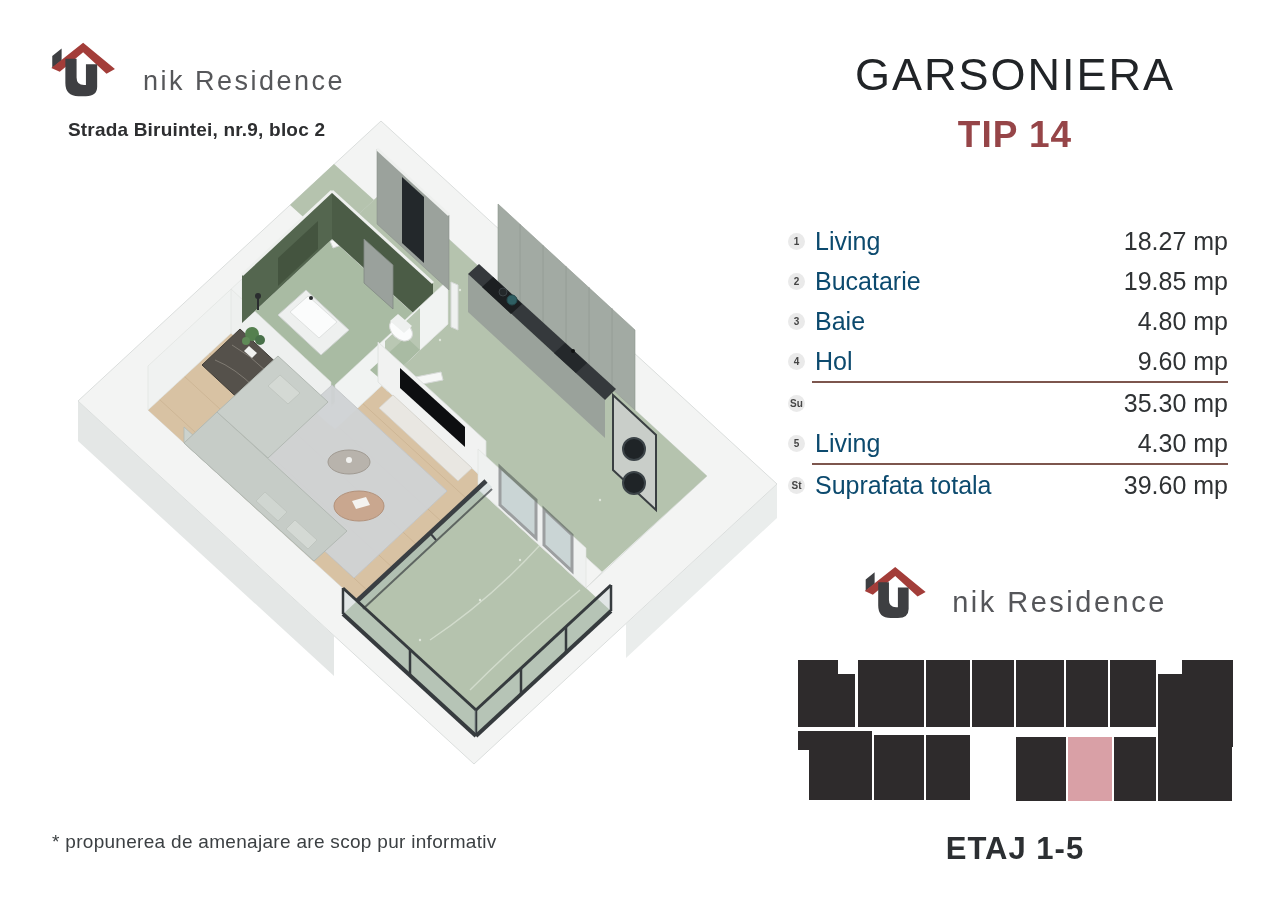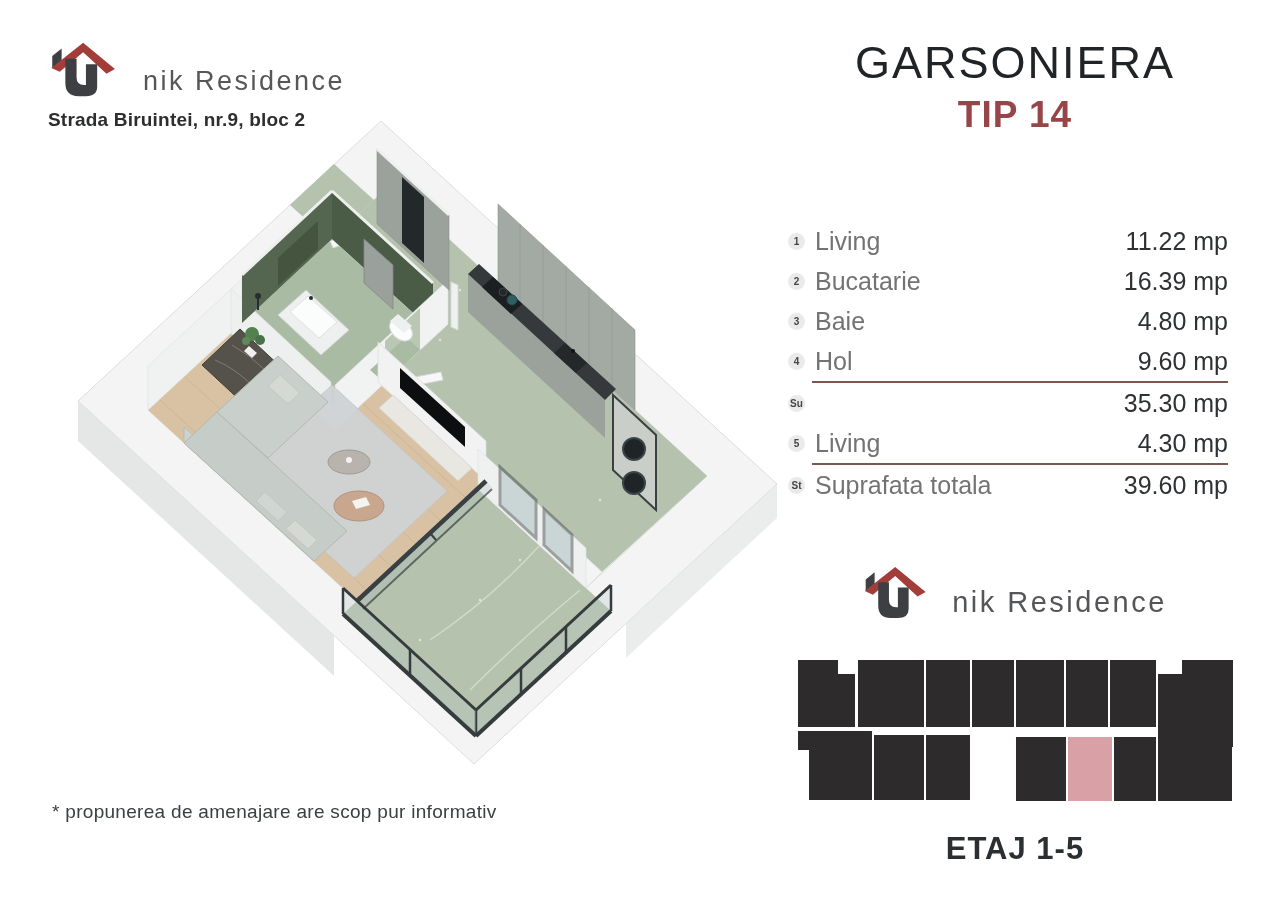--- a/index.html
+++ b/index.html
@@ -4,44 +4,44 @@
 <style>
   html,body{margin:0;padding:0;}
   body{
     width:1280px;height:905px;position:relative;background:#ffffff;
     font-family:"Liberation Sans", sans-serif;overflow:hidden;color:#2f3234;
   }
   
   .logo-top{position:absolute;left:48px;top:40px;}
   .logo-row{display:flex;align-items:flex-end;gap:21px;}
   .brand-text{font-size:27px;color:#56575a;letter-spacing:2.5px;line-height:1;padding-bottom:3px;white-space:nowrap;}
-  .brand-address{font-size:19px;color:#2d2e30;font-weight:600;margin-top:11px;letter-spacing:.2px;}
+  .brand-address{font-size:19px;color:#2d2e30;font-weight:600;margin-top:21px;letter-spacing:.2px;text-align:center;}
   
   .titleblock{position:absolute;left:790px;top:36px;width:450px;text-align:center;}
-  .title-main{font-size:45px;font-weight:200;letter-spacing:2px;color:#212427;margin:2px;line-height:1.1;}
+  .title-main{font-size:45px;font-weight:200;letter-spacing:2px;color:#212427;margin:14px;line-height:1.1;}
   .title-sub{font-size:37px;font-weight:800;color:#964548;letter-spacing:1px;margin-top:6px;}
   .areas{position:absolute;left:788px;top:221px;width:440px;}
   .area-row{display:flex;align-items:center;height:40px;}
   .area-badge{width:17px;height:17px;border-radius:50%;background:#eaeaea;color:#454545;
     font-size:10px;font-weight:600;display:flex;align-items:center;justify-content:center;
     margin-right:10px;flex:0 0 17px;}
-  .area-label{font-size:25px;color:#737373;}
+  .area-label{font-size:25px;color:#0c4a6e;}
   .area-value{font-size:25px;color:#2f3234;margin-left:auto;}
   .area-divider{height:2px;background:#7d564e;margin-left:24px;}
   
   .logo-bottom{position:absolute;left:790px;top:564px;width:450px;display:flex;justify-content:center;}
   .logo-bottom .brand-text{font-size:29px;color:#55565a;}
   
   .diagram{position:absolute;left:796px;top:658px;}
   .etaj{position:absolute;left:790px;top:814px;width:450px;text-align:center;
     font-size:31px;font-weight:700;color:#2c2f32;letter-spacing:1px;margin-top:17px;}
   
   .plan{position:absolute;left:60px;top:95px;}
   
-  .disclaimer{position:absolute;left:52px;top:801px;font-size:19px;color:#3c4043;letter-spacing:.3px;}
+  .disclaimer{position:absolute;left:52px;top:831px;font-size:19px;color:#3c4043;letter-spacing:.3px;}
 </style>
 </head>
 <body>
 
 <header class="logo-top">
   <div class="logo-row">
     <svg width="74" height="58" viewBox="0 0 76 62">
       <polygon points="3,30 3,17 13,9 13,22" fill="#3e3f42"></polygon>
       <path d="M2,30 L36,3 L70,31 L61,36 L36,13 L11,34 Z" fill="#a33d39"></path>
       <path d="M17,20 L29,20 L29,40 Q29,48 37,48 L39,48 L39,26 L51,26 L51,50 Q51,60 39,60 L31,60 Q17,60 17,46 Z" fill="#3e3f42"></path>
@@ -64,26 +64,26 @@
 
 <section class="titleblock">
   <h1 class="title-main">GARSONIERA</h1>
   <div class="title-sub">TIP 14</div>
 </section>
 
 <section class="areas">
   <div class="area-row">
     <span class="area-badge">1</span>
     <span class="area-label">Living</span>
-    <span class="area-value">11.22 mp</span>
+    <span class="area-value">18.27 mp</span>
   </div>
   <div class="area-row">
     <span class="area-badge">2</span>
     <span class="area-label">Bucatarie</span>
-    <span class="area-value">16.39 mp</span>
+    <span class="area-value">19.85 mp</span>
   </div>
   <div class="area-row">
     <span class="area-badge">3</span>
     <span class="area-label">Baie</span>
     <span class="area-value">4.80 mp</span>
   </div>
   <div class="area-row">
     <span class="area-badge">4</span>
     <span class="area-label">Hol</span>
     <span class="area-value">9.60 mp</span>

